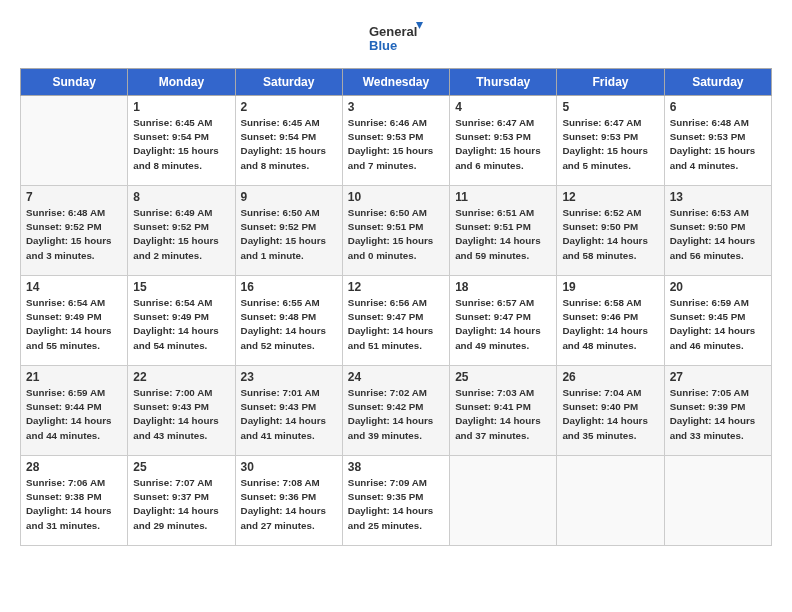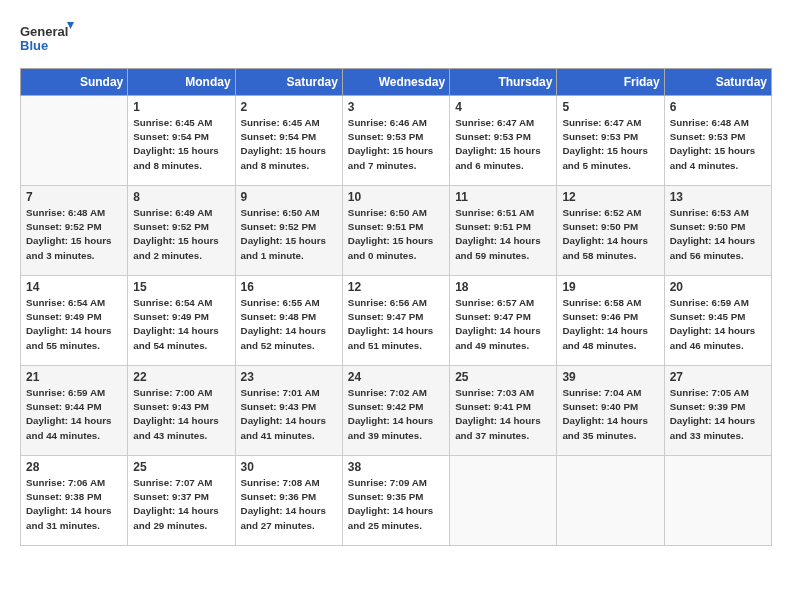--- a/index.html
+++ b/index.html
@@ -6,21 +6,21 @@
     body {
       font-family: Arial, sans-serif;
       background: #fff;
       width: 792px;
       min-height: 612px;
       padding: 20px;
     }
     .header-top {
       display: flex;
       align-items: flex-start;
-      justify-content: flex-start;
+      justify-content: center;
       margin-bottom: 4px;
     }
     .logo {
       display: flex;
       align-items: center;
       gap: 4px;
     }
     .title {
       font-size: 36px;
       font-weight: bold;
@@ -36,21 +36,21 @@
     }
     table {
       width: 100%;
       border-collapse: collapse;
       font-size: 10.5px;
     }
     thead tr th {
       background-color: #3366cc;
       color: #fff;
       padding: 6px 4px;
-      text-align: right;
+      text-align: center;
       font-size: 12px;
       border: 1px solid #aaa;
     }
     tbody tr td {
       border: 1px solid #ccc;
       vertical-align: top;
       padding: 4px 5px;
       min-height: 80px;
       height: 90px;
       color: #333;
@@ -208,21 +208,21 @@
         </td>
         <td>
           <span class="day-number">24</span>
           <div class="cell-content">Sunrise: 7:02 AM<br>Sunset: 9:42 PM<br>Daylight: 14 hours<br>and 39 minutes.</div>
         </td>
         <td>
           <span class="day-number">25</span>
           <div class="cell-content">Sunrise: 7:03 AM<br>Sunset: 9:41 PM<br>Daylight: 14 hours<br>and 37 minutes.</div>
         </td>
         <td>
-          <span class="day-number">39</span>
+          <span class="day-number">26</span>
           <div class="cell-content">Sunrise: 7:04 AM<br>Sunset: 9:40 PM<br>Daylight: 14 hours<br>and 35 minutes.</div>
         </td>
         <td>
           <span class="day-number">27</span>
           <div class="cell-content">Sunrise: 7:05 AM<br>Sunset: 9:39 PM<br>Daylight: 14 hours<br>and 33 minutes.</div>
         </td>
       </tr>
       <tr>
         <td>
           <span class="day-number">28</span>

